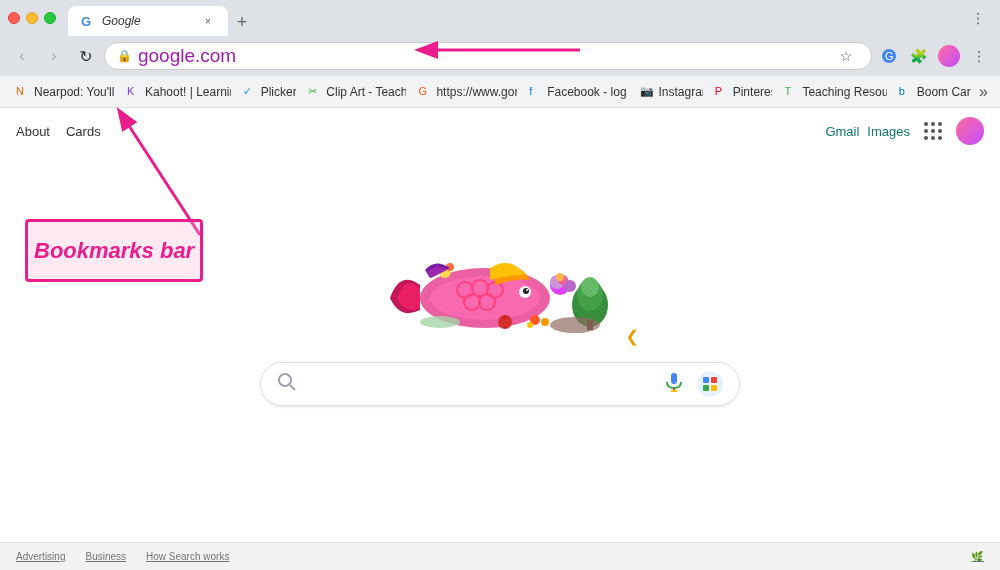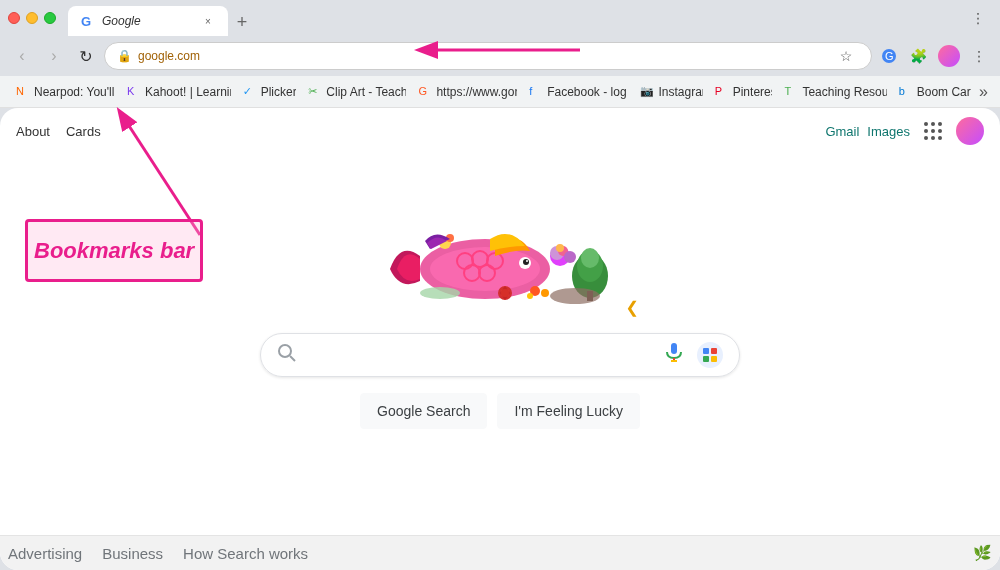--- a/index.html
+++ b/index.html
@@ -161,22 +161,22 @@
       color: #333;
       border: 1px solid #ccc;
       position: relative;
     }
     .url-lock-icon {
       color: #555;
       font-size: 12px;
     }
     .url-text {
       flex: 1;
-      color: #a16207;
-      font-size: 12px;
+      color: #a21caf;
+      font-size: 19px;
     }
 
     .url-right-icons {
       display: flex;
       align-items: center;
       gap: 2px;
       margin-left: 4px;
     }
     .url-icon {
       width: 26px;
@@ -234,21 +234,20 @@
     }
 
     
     .page-content {
       flex: 1;
       background: #fff;
       display: flex;
       flex-direction: column;
       position: relative;
       overflow: hidden;
-      border-radius: 18px;
     }
 
     
     .google-top-nav {
       display: flex;
       justify-content: space-between;
       align-items: center;
       padding: 8px 16px;
       font-size: 13px;
     }
@@ -403,27 +402,28 @@
       color: #3c4043;
       cursor: pointer;
       display: flex;
       align-items: center;
     }
 
     
     .google-footer {
       background: #f2f2f2;
       border-top: 1px solid #e4e4e4;
-      padding: 8px 8px;
+      padding: 8px 16px;
       display: flex;
       justify-content: space-between;
       align-items: center;
-      font-size: 15px;
+      font-size: 10px;
       color: #70757a;
       flex-shrink: 0;
+      text-decoration: underline;
     }
     .footer-left {
       display: flex;
       gap: 20px;
     }
     .footer-center {
       display: flex;
       align-items: center;
       gap: 6px;
     }
@@ -656,24 +656,20 @@
           </div>
           <div class="search-lens-icon">
             <svg width="18" height="18" viewBox="0 0 18 18">
               <rect x="2" y="2" width="6" height="6" rx="1" fill="#4285f4"></rect>
               <rect x="10" y="2" width="6" height="6" rx="1" fill="#ea4335"></rect>
               <rect x="2" y="10" width="6" height="6" rx="1" fill="#34a853"></rect>
               <rect x="10" y="10" width="6" height="6" rx="1" fill="#fbbc04"></rect>
             </svg>
           </div>
         </div>
-        <div class="search-buttons">
-          <button class="search-btn">Google Search</button>
-          <button class="search-btn">I'm Feeling Lucky</button>
-        </div>
       </div>
     </div>
 
     <div class="google-footer">
       <div class="footer-left">
         <a class="footer-link">Advertising</a>
         <a class="footer-link">Business</a>
         <a class="footer-link">How Search works</a>
       </div>
       <div class="footer-center">

